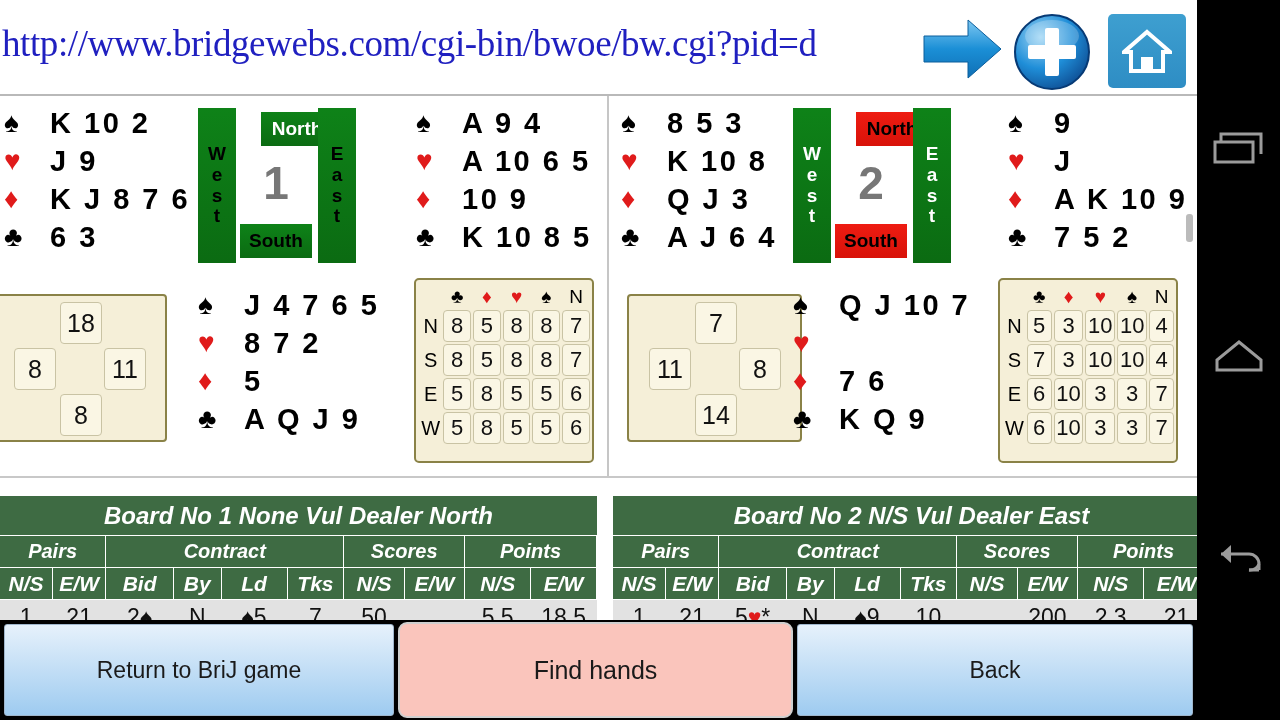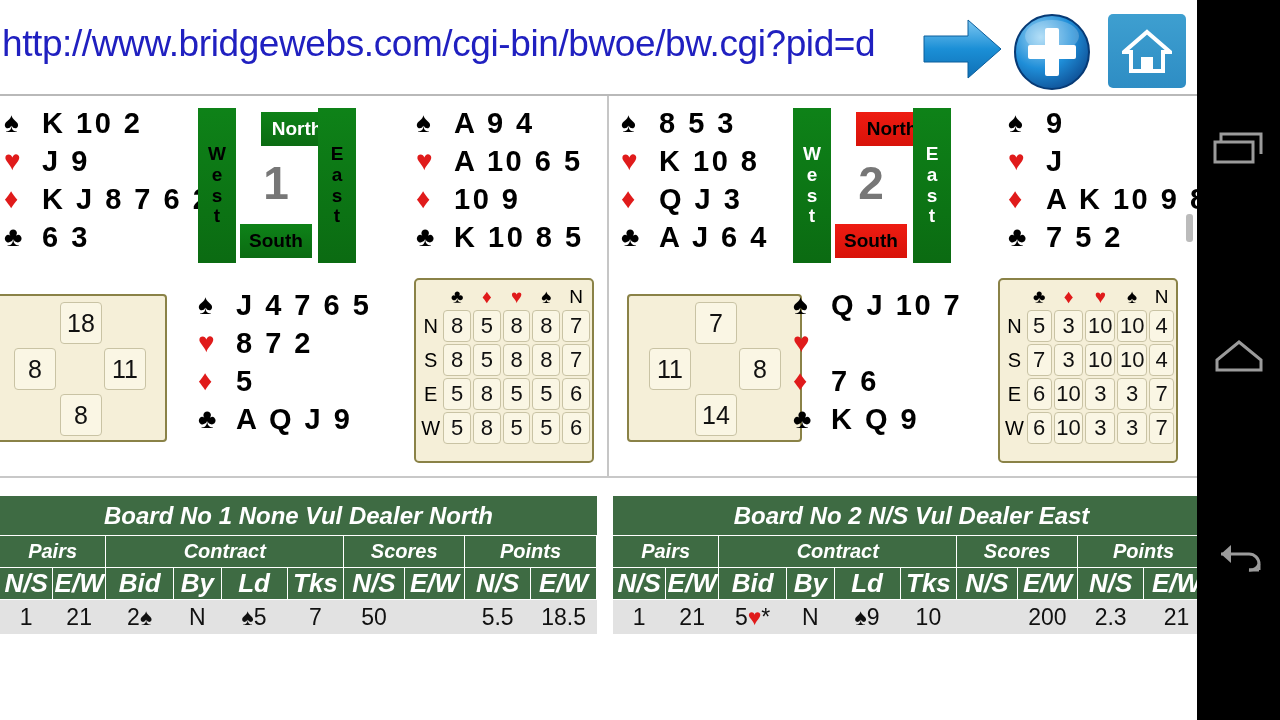--- a/index.html
+++ b/index.html
@@ -19,20 +19,21 @@
     background: #ffffff;
     overflow: hidden;
   }
 
   
   #urlbar {
     position: absolute; left: 0; top: 0;
     width: 1197px; height: 96px;
     background: #ffffff;
     border-bottom: 2px solid #b9b9b9;
+    font-family: Liberation Serif, serif;
   }
   #url-text {
     position: absolute; left: 2px; top: 13px;
     width: 910px; height: 62px;
     font-size: 37px; line-height: 62px;
     color: #2020c0; white-space: nowrap; overflow: hidden;
     letter-spacing: -0.4px;
   }
   .topicon { position: absolute; top: 14px; }
   #go-arrow { left: 920px; width: 85px; height: 70px; }
@@ -65,21 +66,21 @@
   .hand { position: absolute; }
   .hand .suitrow {
     display: flex; align-items: center;
     height: 38px; white-space: nowrap;
   }
   .pip { font-size: 28px; line-height: 1; width: 26px; display:inline-block; }
   .pip.black { color: #000; }
   .pip.red   { color: #e01b1b; }
   .cards {
     font-size: 29px; font-weight: bold; color: #000;
-    letter-spacing: 2.5px; margin-left: 12px;
+    letter-spacing: 2.5px; margin-left: 20px;
   }
 
   .hand.west-1 { left: 4px;  top: 8px; }
   .hand.east-1 { left: 416px; top: 8px; }
   .hand.south-1{ left: 198px; top: 190px; }
   .hand.west-2 { left: 8px;  top: 8px; }
   .hand.east-2 { left: 395px; top: 8px; }
   .hand.south-2{ left: 180px; top: 190px; }
 
   
@@ -167,21 +168,21 @@
     border-bottom: 1px solid #fff;
   }
   .rt-head { display:flex; }
   .rt-grp, .rt-sub {
     background: #3e6b43; color: #fff;
     font-style: italic; font-weight: bold;
     display:flex; align-items:center; justify-content:center;
     border-right: 1px solid #fff; border-bottom: 1px solid #fff;
   }
   .rt-grp { height: 32px; font-size: 20px; }
-  .rt-sub { height: 32px; font-size: 26px; text-align: right; }
+  .rt-sub { height: 32px; font-size: 21px; text-align: right; }
   .rt-row { display:flex; background: #e2e2e2; height: 34px; }
   .rt-cell {
     display:flex; align-items:center; justify-content:center;
     font-size: 23px; color:#111; overflow:hidden;
     border-right: 1px solid #e2e2e2;
   }
   .w-ns{width:58px} .w-ew{width:58px} .w-bid{width:74px} .w-by{width:52px}
   .w-ld{width:72px} .w-tks{width:62px} .w-sns{width:66px} .w-sew{width:66px}
   .w-pns{width:72px} .w-pew{width:72px}
   .g-pairs{width:116px} .g-contract{width:260px} .g-scores{width:132px} .g-points{width:144px}
@@ -598,20 +599,25 @@
           <div class="rt-cell w-tks">10</div>
           <div class="rt-cell w-sns"></div>
           <div class="rt-cell w-sew">200</div>
           <div class="rt-cell w-pns">2.3</div>
           <div class="rt-cell w-pew">21</div>
         </div>
       </div>
 
     </div>
 
+    <div id="btnbar">
+      <div class="bigbtn" id="btn-return">Return to BriJ game</div>
+      <div class="bigbtn" id="btn-find">Find hands</div>
+      <div class="bigbtn" id="btn-back">Back</div>
+    </div>
   </div>
 
   <div id="navbar">
     <svg class="navicon" style="top:122px" viewBox="0 0 56 56">
       <rect x="4" y="20" width="38" height="20" fill="none" stroke="#9b9b9b" stroke-width="3"></rect>
       <polyline points="10,20 10,12 50,12 50,32" fill="none" stroke="#9b9b9b" stroke-width="3"></polyline>
     </svg>
     <svg class="navicon" style="top:328px" viewBox="0 0 56 56">
       <polygon points="28,14 50,32 50,42 6,42 6,32" fill="none" stroke="#9b9b9b" stroke-width="3"></polygon>
     </svg>

